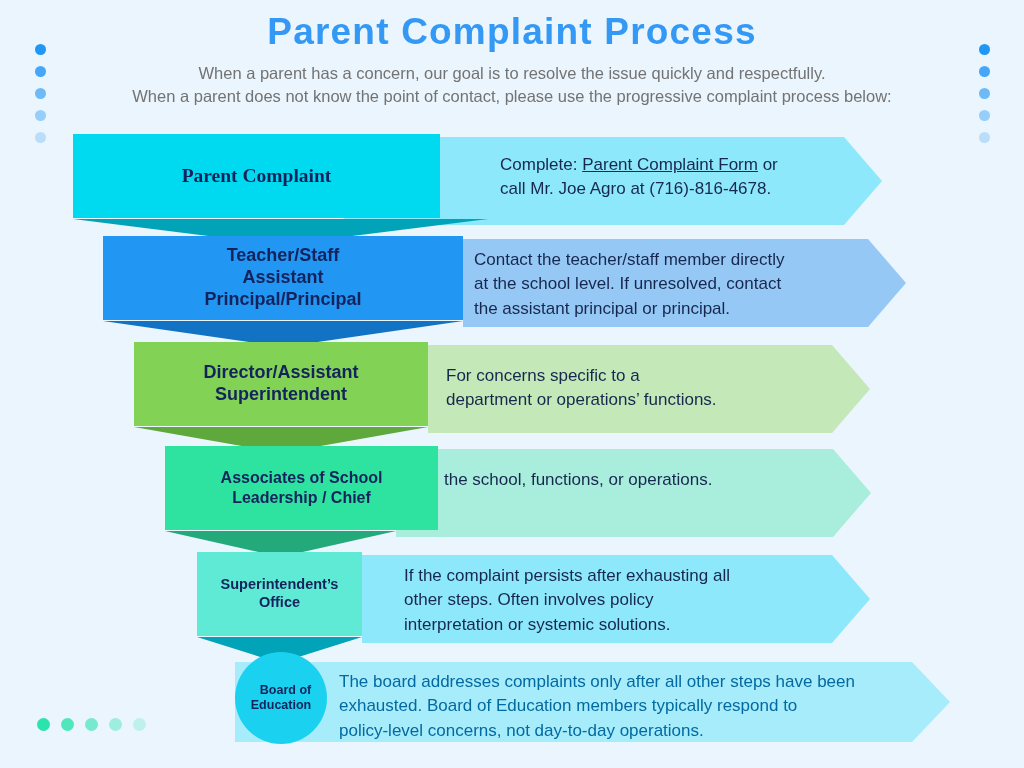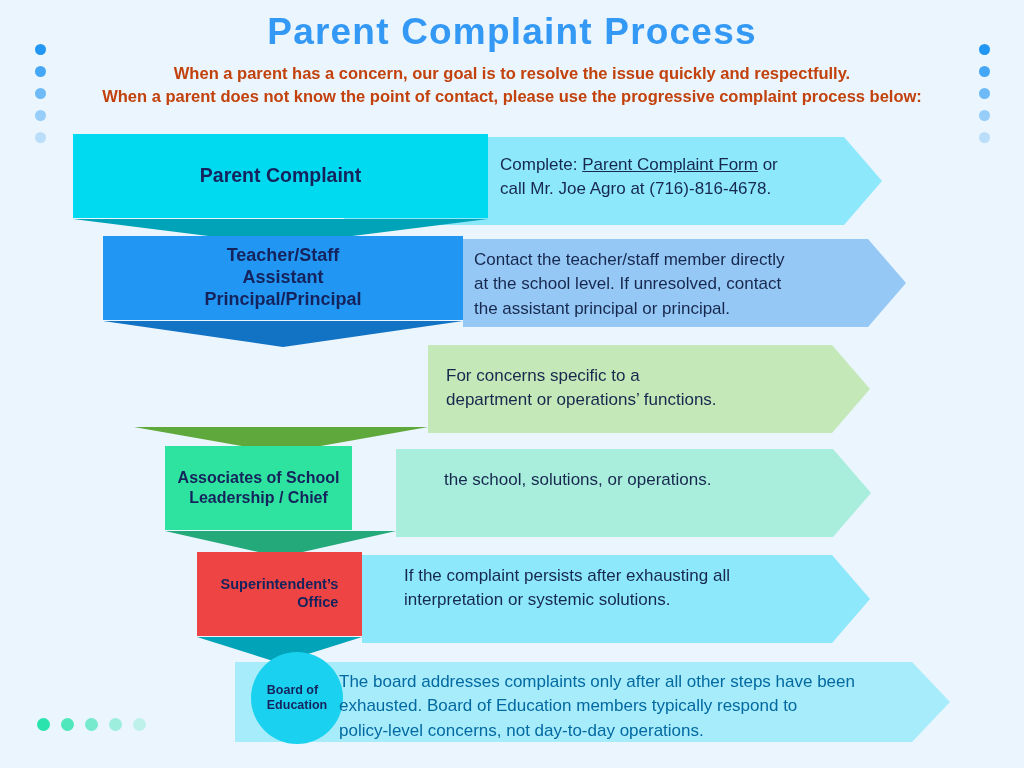--- a/index.html
+++ b/index.html
@@ -35,23 +35,23 @@
     font-size: 37px;
     font-weight: bold;
     color: #3399f5;
     letter-spacing: 1.2px;
     line-height: 1.1;
   }
 
   .subtitle {
     margin-top: 9px;
     font-size: 16.5px;
-    color: #c2410c;
+    color: #737373;
     line-height: 1.42;
-    font-weight: bold;
+    font-weight: normal;
   }
 
   
   .dot-col {
     position: absolute;
     top: 44px;
     display: flex;
     flex-direction: column;
     gap: 11px;
   }
@@ -152,23 +152,22 @@
     text-decoration: underline;
   }
 
   
   .circle {
     position: absolute;
     border-radius: 50%;
     display: flex;
     align-items: center;
     justify-content: center;
-    text-align: left;
+    text-align: right;
     z-index: 3;
-    margin-left: 16px;
   }
 </style>
 </head>
 <body style="background: rgb(234, 245, 253);">
 
 <div class="canvas">
 
   <div class="header">
     <div class="title" style="color: rgb(51, 153, 245);">Parent Complaint Process</div>
     <div class="subtitle">
@@ -199,21 +198,21 @@
     <span class="dot" style="background: rgb(42, 227, 173);"></span>
     <span class="dot" style="background: rgb(42, 227, 173);"></span>
     <span class="dot" style="background: rgb(42, 227, 173);"></span>
   </div>
 
   <div class="flow">
 
     <div class="step">
       <div class="banner" style="left: 344px; width: 538px; top: 6px; background: rgb(141, 232, 251);"></div>
       <div class="fold" style="left: 73px; width: 415px; top: 88px; background: rgb(0, 163, 184);"></div>
-      <div class="label-box" style="left: 73px; width: 415px; top: 3px; background: rgb(0, 218, 240);">
+      <div class="label-box" style="left: 73px; width: 367px; top: 3px; background: rgb(0, 218, 240); font-family: Liberation Serif, serif;">
         <div class="label-text" style="font-size: 19.5px; color: rgb(21, 35, 92);">
           <div>Parent Complaint</div>
         </div>
       </div>
       <div class="desc" style="left: 500px; top: 22px; width: 370px; color: rgb(23, 40, 78);">
         <div><span>Complete: </span><span class="lnk">Parent Complaint Form</span><span> or</span></div>
         <div>call Mr. Joe Agro at (716)-816-4678.</div>
       </div>
     </div>
 
@@ -230,51 +229,58 @@
       <div class="desc" style="left: 474px; top: 13px; width: 400px; color: rgb(23, 40, 78);">
         <div>Contact the teacher/staff member directly</div>
         <div>at the school level. If unresolved, contact</div>
         <div>the assistant principal or principal.</div>
       </div>
     </div>
 
     <div class="step">
       <div class="banner" style="left: 428px; width: 442px; top: 6px; background: rgb(197, 232, 184);"></div>
       <div class="fold" style="left: 134px; width: 294px; top: 88px; background: rgb(95, 168, 60);"></div>
+      <div class="label-box" style="left: 134px; width: 294px; top: 3px; background: rgb(130, 210, 86);">
+        <div class="label-text" style="font-size: 18px; color: rgb(21, 35, 92);">
+          <div>Director/Assistant</div>
+          <div>Superintendent</div>
+        </div>
+      </div>
       <div class="desc" style="left: 446px; top: 25px; width: 400px; color: rgb(23, 40, 78);">
         <div>For concerns specific to a</div>
         <div>department or operations’ functions.</div>
       </div>
     </div>
 
     <div class="step">
       <div class="banner" style="left: 396px; width: 475px; top: 6px; background: rgb(169, 238, 220);"></div>
       <div class="fold" style="left: 165px; width: 231px; top: 88px; background: rgb(35, 169, 122);"></div>
-      <div class="label-box" style="left: 165px; width: 187px; top: 3px; background: rgb(46, 227, 159);">
+      <div class="label-box" style="left: 165px; width: 273px; top: 3px; background: rgb(46, 227, 159);">
         <div class="label-text" style="font-size: 16px; color: rgb(21, 35, 92);">
           <div>Associates of School</div>
           <div>Leadership / Chief</div>
         </div>
       </div>
       <div class="desc" style="left: 444px; top: 25px; width: 400px; color: rgb(23, 40, 78);">
-        <div>the school, solutions, or operations.</div>
+        <div>the school, functions, or operations.</div>
       </div>
     </div>
 
     <div class="step">
       <div class="banner" style="left: 362px; width: 508px; top: 8px; background: rgb(141, 232, 251);"></div>
       <div class="fold" style="left: 197px; width: 165px; top: 90px; background: rgb(0, 163, 184);"></div>
-      <div class="label-box" style="left: 197px; width: 165px; top: 5px; background: #ef4444; text-align: right;">
+      <div class="label-box" style="left: 197px; width: 165px; top: 5px; background: #5eead4;">
         <div class="label-text" style="font-size: 14.5px; color: rgb(21, 35, 92);">
           <div>Superintendent’s</div>
           <div>Office</div>
         </div>
       </div>
       <div class="desc" style="left: 382px; top: 17px; width: 440px; color: rgb(23, 40, 78); margin-left: 22px;">
         <div>If the complaint persists after exhausting all</div>
+        <div>other steps. Often involves policy</div>
         <div>interpretation or systemic solutions.</div>
       </div>
     </div>
 
     <div class="step">
       <div class="banner" style="left: 235px; width: 715px; top: 11px; height: 80px; background: rgb(167, 236, 250);"></div>
       <div class="circle" style="left: 235px; top: 1px; width: 92px; height: 92px; background: rgb(26, 210, 239);">
         <div class="label-text" style="font-size: 12.5px; color: rgb(21, 35, 92);">
           <div>Board of</div>
           <div>Education</div>

